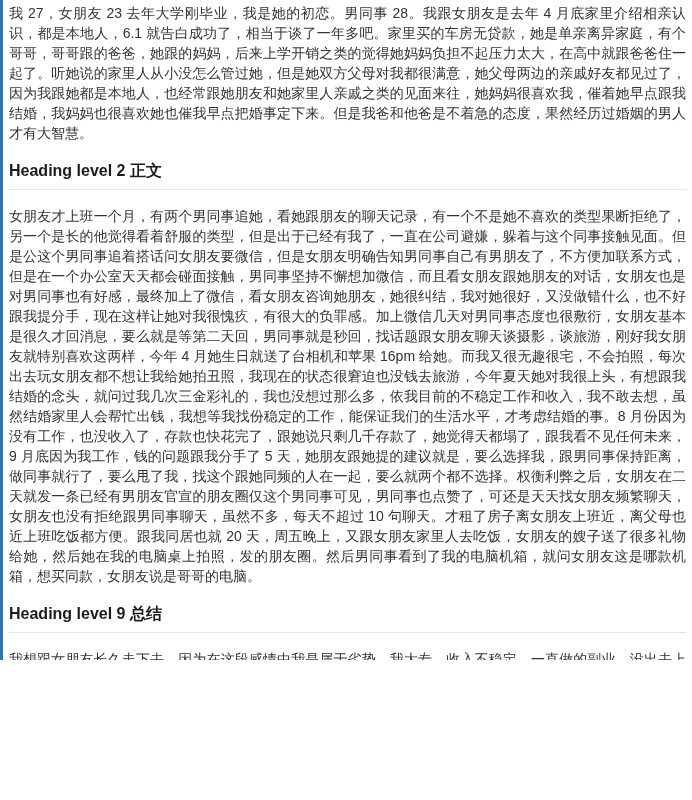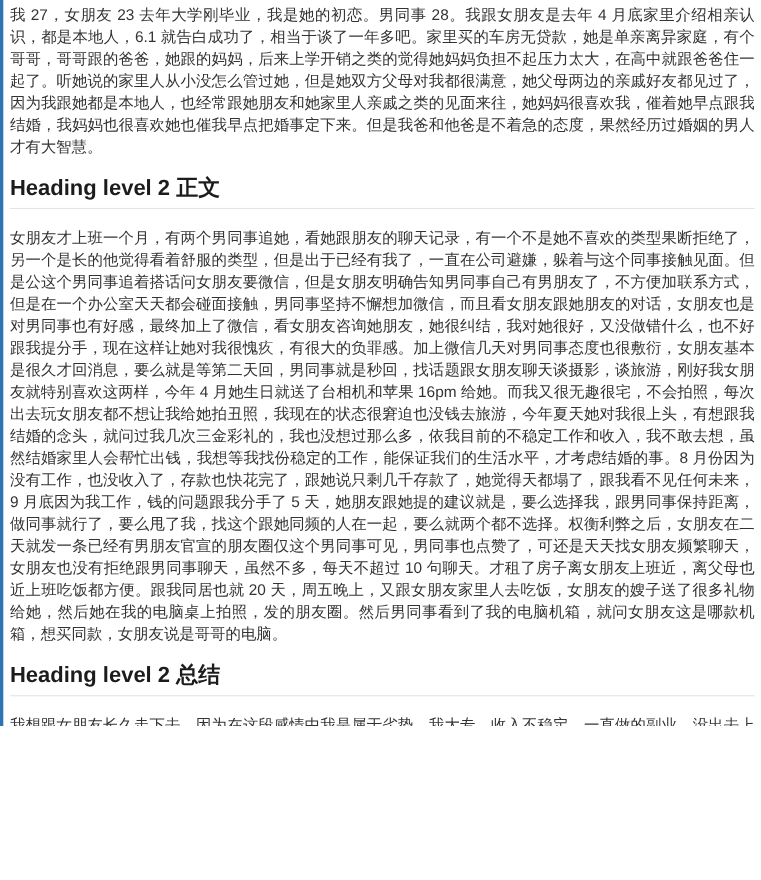--- a/index.html
+++ b/index.html
@@ -17,39 +17,39 @@
     font-family: "Liberation Sans", "DejaVu Sans", sans-serif;
     font-size: 14px;
     line-height: 20px;
     color: #333333;
     text-align: justify;
   }
   .page p {
     margin: 0 0 16px 0;
   }
   .page h2 {
-    font-size: 20px;
+    font-size: 16px;
     line-height: 24px;
     font-weight: 700;
     color: #1c1c1c;
     margin: 16px 0 16px 0;
     padding-bottom: 6px;
     border-bottom: 1px solid #e2e5e8;
     text-align: left;
   }
 </style>
 </head>
 <body>
 
 <div class="page">
 
   <p>我 27，女朋友 23 去年大学刚毕业，我是她的初恋。男同事 28。我跟女朋友是去年 4 月底家里介绍相亲认识，都是本地人，6.1 就告白成功了，相当于谈了一年多吧。家里买的车房无贷款，她是单亲离异家庭，有个哥哥，哥哥跟的爸爸，她跟的妈妈，后来上学开销之类的觉得她妈妈负担不起压力太大，在高中就跟爸爸住一起了。听她说的家里人从小没怎么管过她，但是她双方父母对我都很满意，她父母两边的亲戚好友都见过了，因为我跟她都是本地人，也经常跟她朋友和她家里人亲戚之类的见面来往，她妈妈很喜欢我，催着她早点跟我结婚，我妈妈也很喜欢她也催我早点把婚事定下来。但是我爸和他爸是不着急的态度，果然经历过婚姻的男人才有大智慧。</p>
 
   <h2>Heading level 2 正文</h2>
 
   <p>女朋友才上班一个月，有两个男同事追她，看她跟朋友的聊天记录，有一个不是她不喜欢的类型果断拒绝了，另一个是长的他觉得看着舒服的类型，但是出于已经有我了，一直在公司避嫌，躲着与这个同事接触见面。但是公这个男同事追着搭话问女朋友要微信，但是女朋友明确告知男同事自己有男朋友了，不方便加联系方式，但是在一个办公室天天都会碰面接触，男同事坚持不懈想加微信，而且看女朋友跟她朋友的对话，女朋友也是对男同事也有好感，最终加上了微信，看女朋友咨询她朋友，她很纠结，我对她很好，又没做错什么，也不好跟我提分手，现在这样让她对我很愧疚，有很大的负罪感。加上微信几天对男同事态度也很敷衍，女朋友基本是很久才回消息，要么就是等第二天回，男同事就是秒回，找话题跟女朋友聊天谈摄影，谈旅游，刚好我女朋友就特别喜欢这两样，今年 4 月她生日就送了台相机和苹果 16pm 给她。而我又很无趣很宅，不会拍照，每次出去玩女朋友都不想让我给她拍丑照，我现在的状态很窘迫也没钱去旅游，今年夏天她对我很上头，有想跟我结婚的念头，就问过我几次三金彩礼的，我也没想过那么多，依我目前的不稳定工作和收入，我不敢去想，虽然结婚家里人会帮忙出钱，我想等我找份稳定的工作，能保证我们的生活水平，才考虑结婚的事。8 月份因为没有工作，也没收入了，存款也快花完了，跟她说只剩几千存款了，她觉得天都塌了，跟我看不见任何未来，9 月底因为我工作，钱的问题跟我分手了 5 天，她朋友跟她提的建议就是，要么选择我，跟男同事保持距离，做同事就行了，要么甩了我，找这个跟她同频的人在一起，要么就两个都不选择。权衡利弊之后，女朋友在二天就发一条已经有男朋友官宣的朋友圈仅这个男同事可见，男同事也点赞了，可还是天天找女朋友频繁聊天，女朋友也没有拒绝跟男同事聊天，虽然不多，每天不超过 10 句聊天。才租了房子离女朋友上班近，离父母也近上班吃饭都方便。跟我同居也就 20 天，周五晚上，又跟女朋友家里人去吃饭，女朋友的嫂子送了很多礼物给她，然后她在我的电脑桌上拍照，发的朋友圈。然后男同事看到了我的电脑机箱，就问女朋友这是哪款机箱，想买同款，女朋友说是哥哥的电脑。</p>
 
-  <h2>Heading level 2 总结</h2>
+  <h2>Heading level 9 总结</h2>
 
   <p>我想跟女朋友长久走下去，因为在这段感情中我是属于劣势，我大专，收入不稳定，一直做的副业，没出去上班，她是普通一本，现在实习期 4500,11 月底转正 5500 加提成。然后我家家庭条件比她好一点。我觉得在我这个年龄阶级，没有本事，没有稳定工作，而且我也很喜欢她，很难再遇到比她更优秀的女生了。</p>
 
 
 </div>
 
 </body></html>

